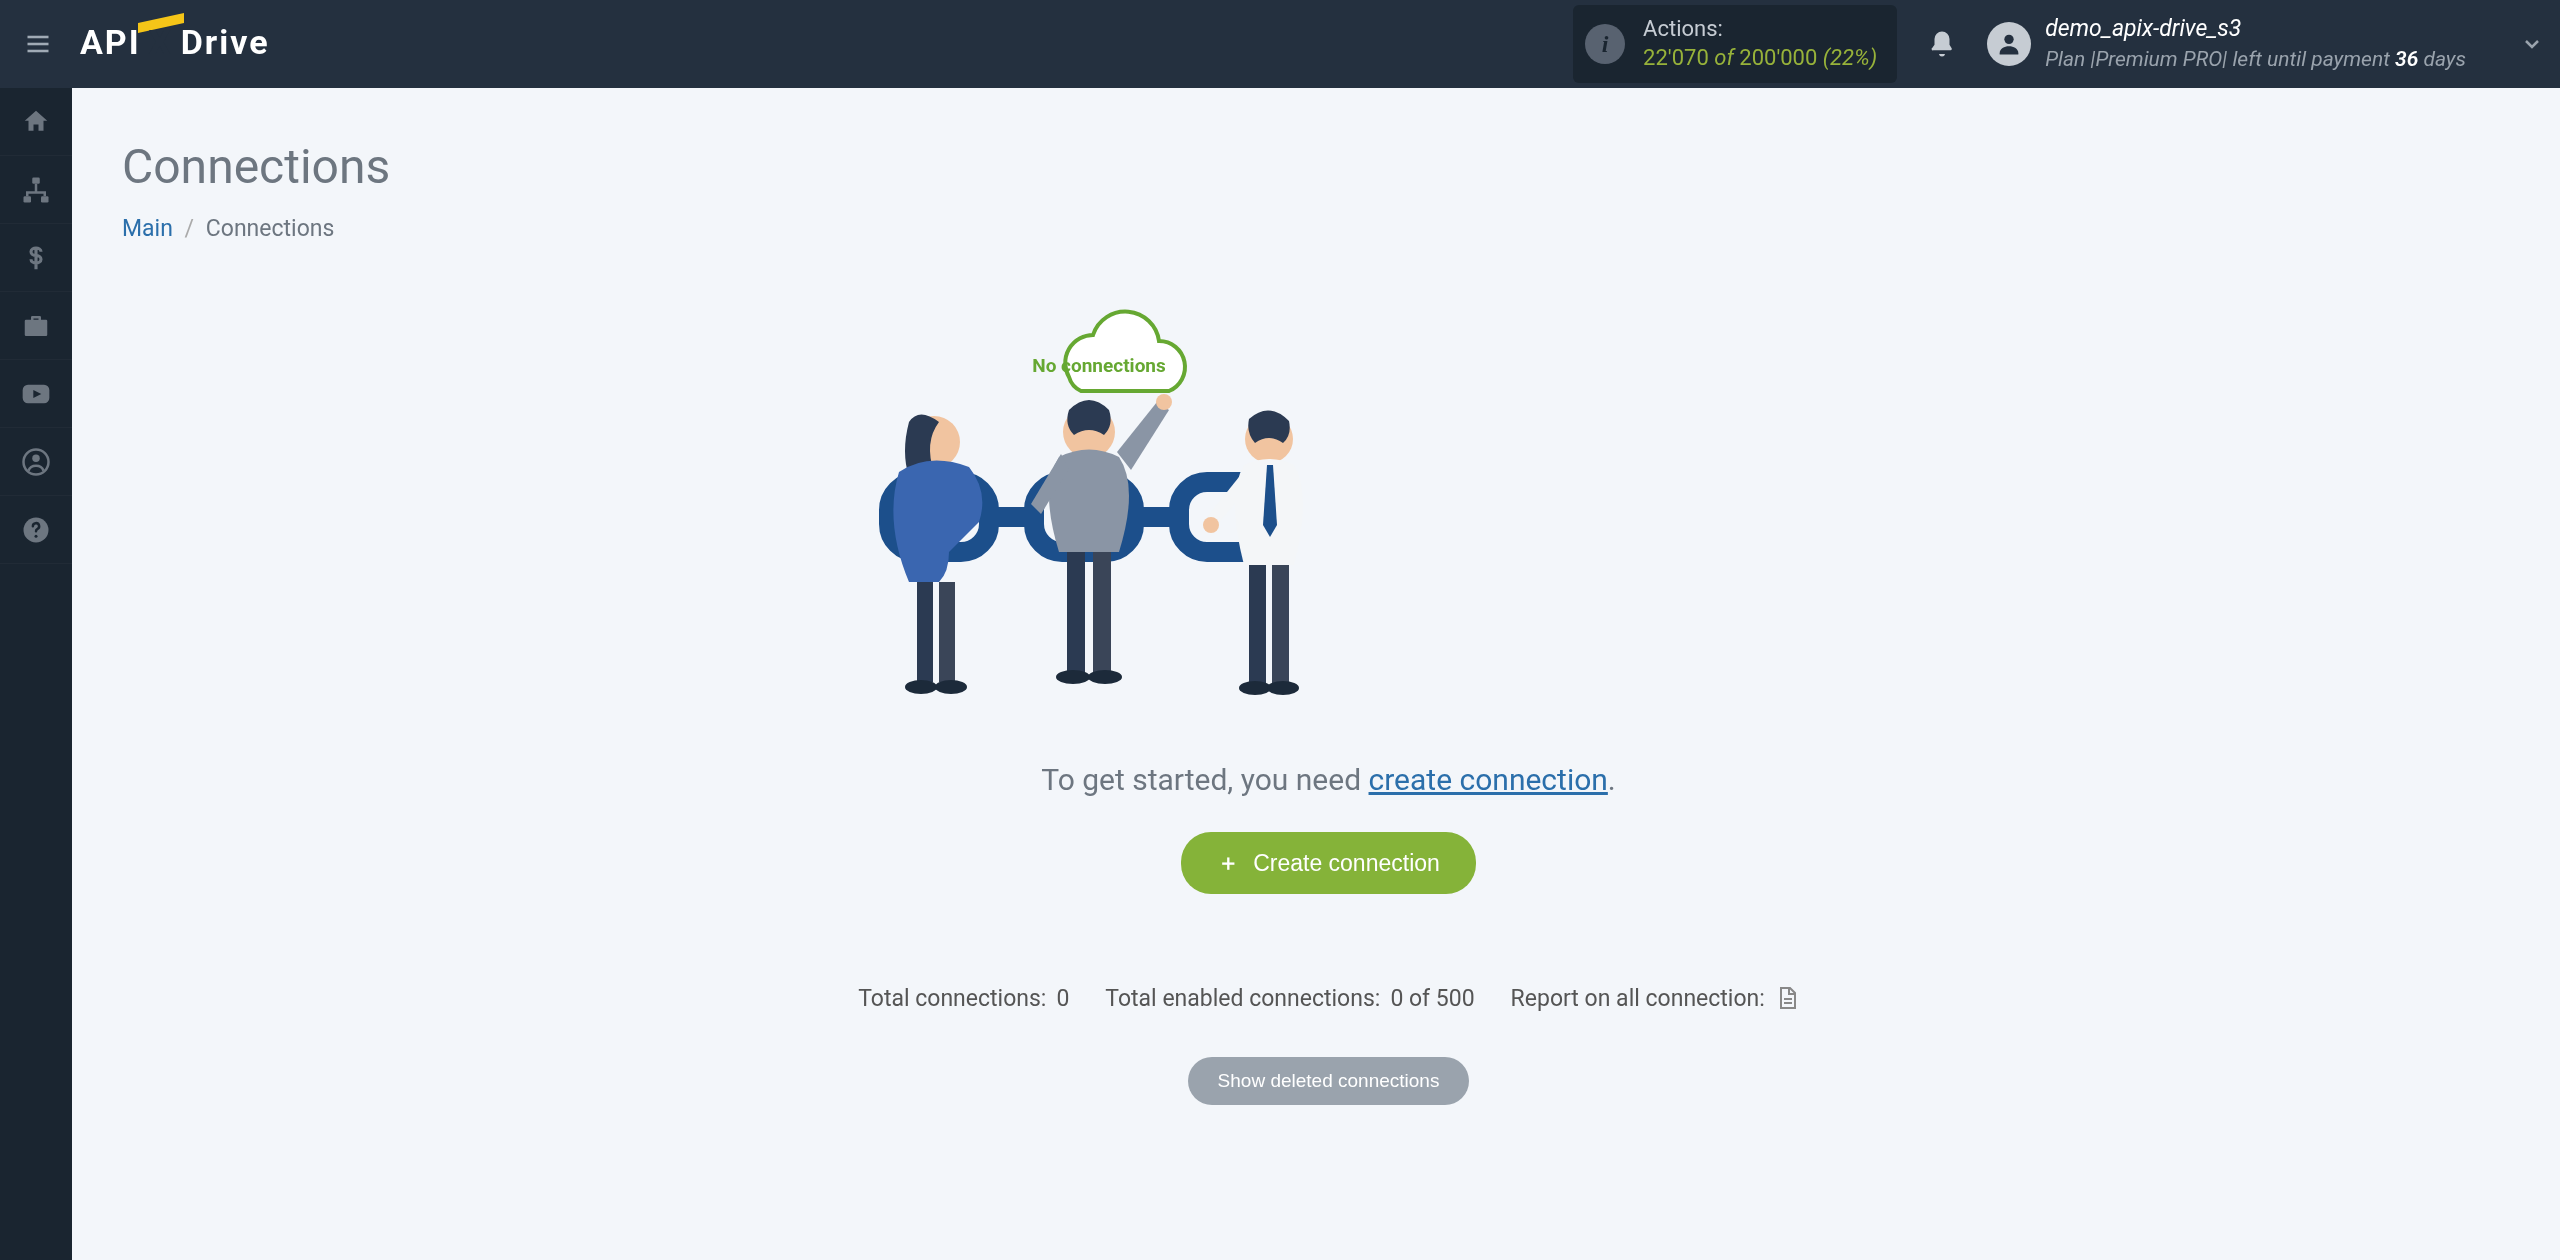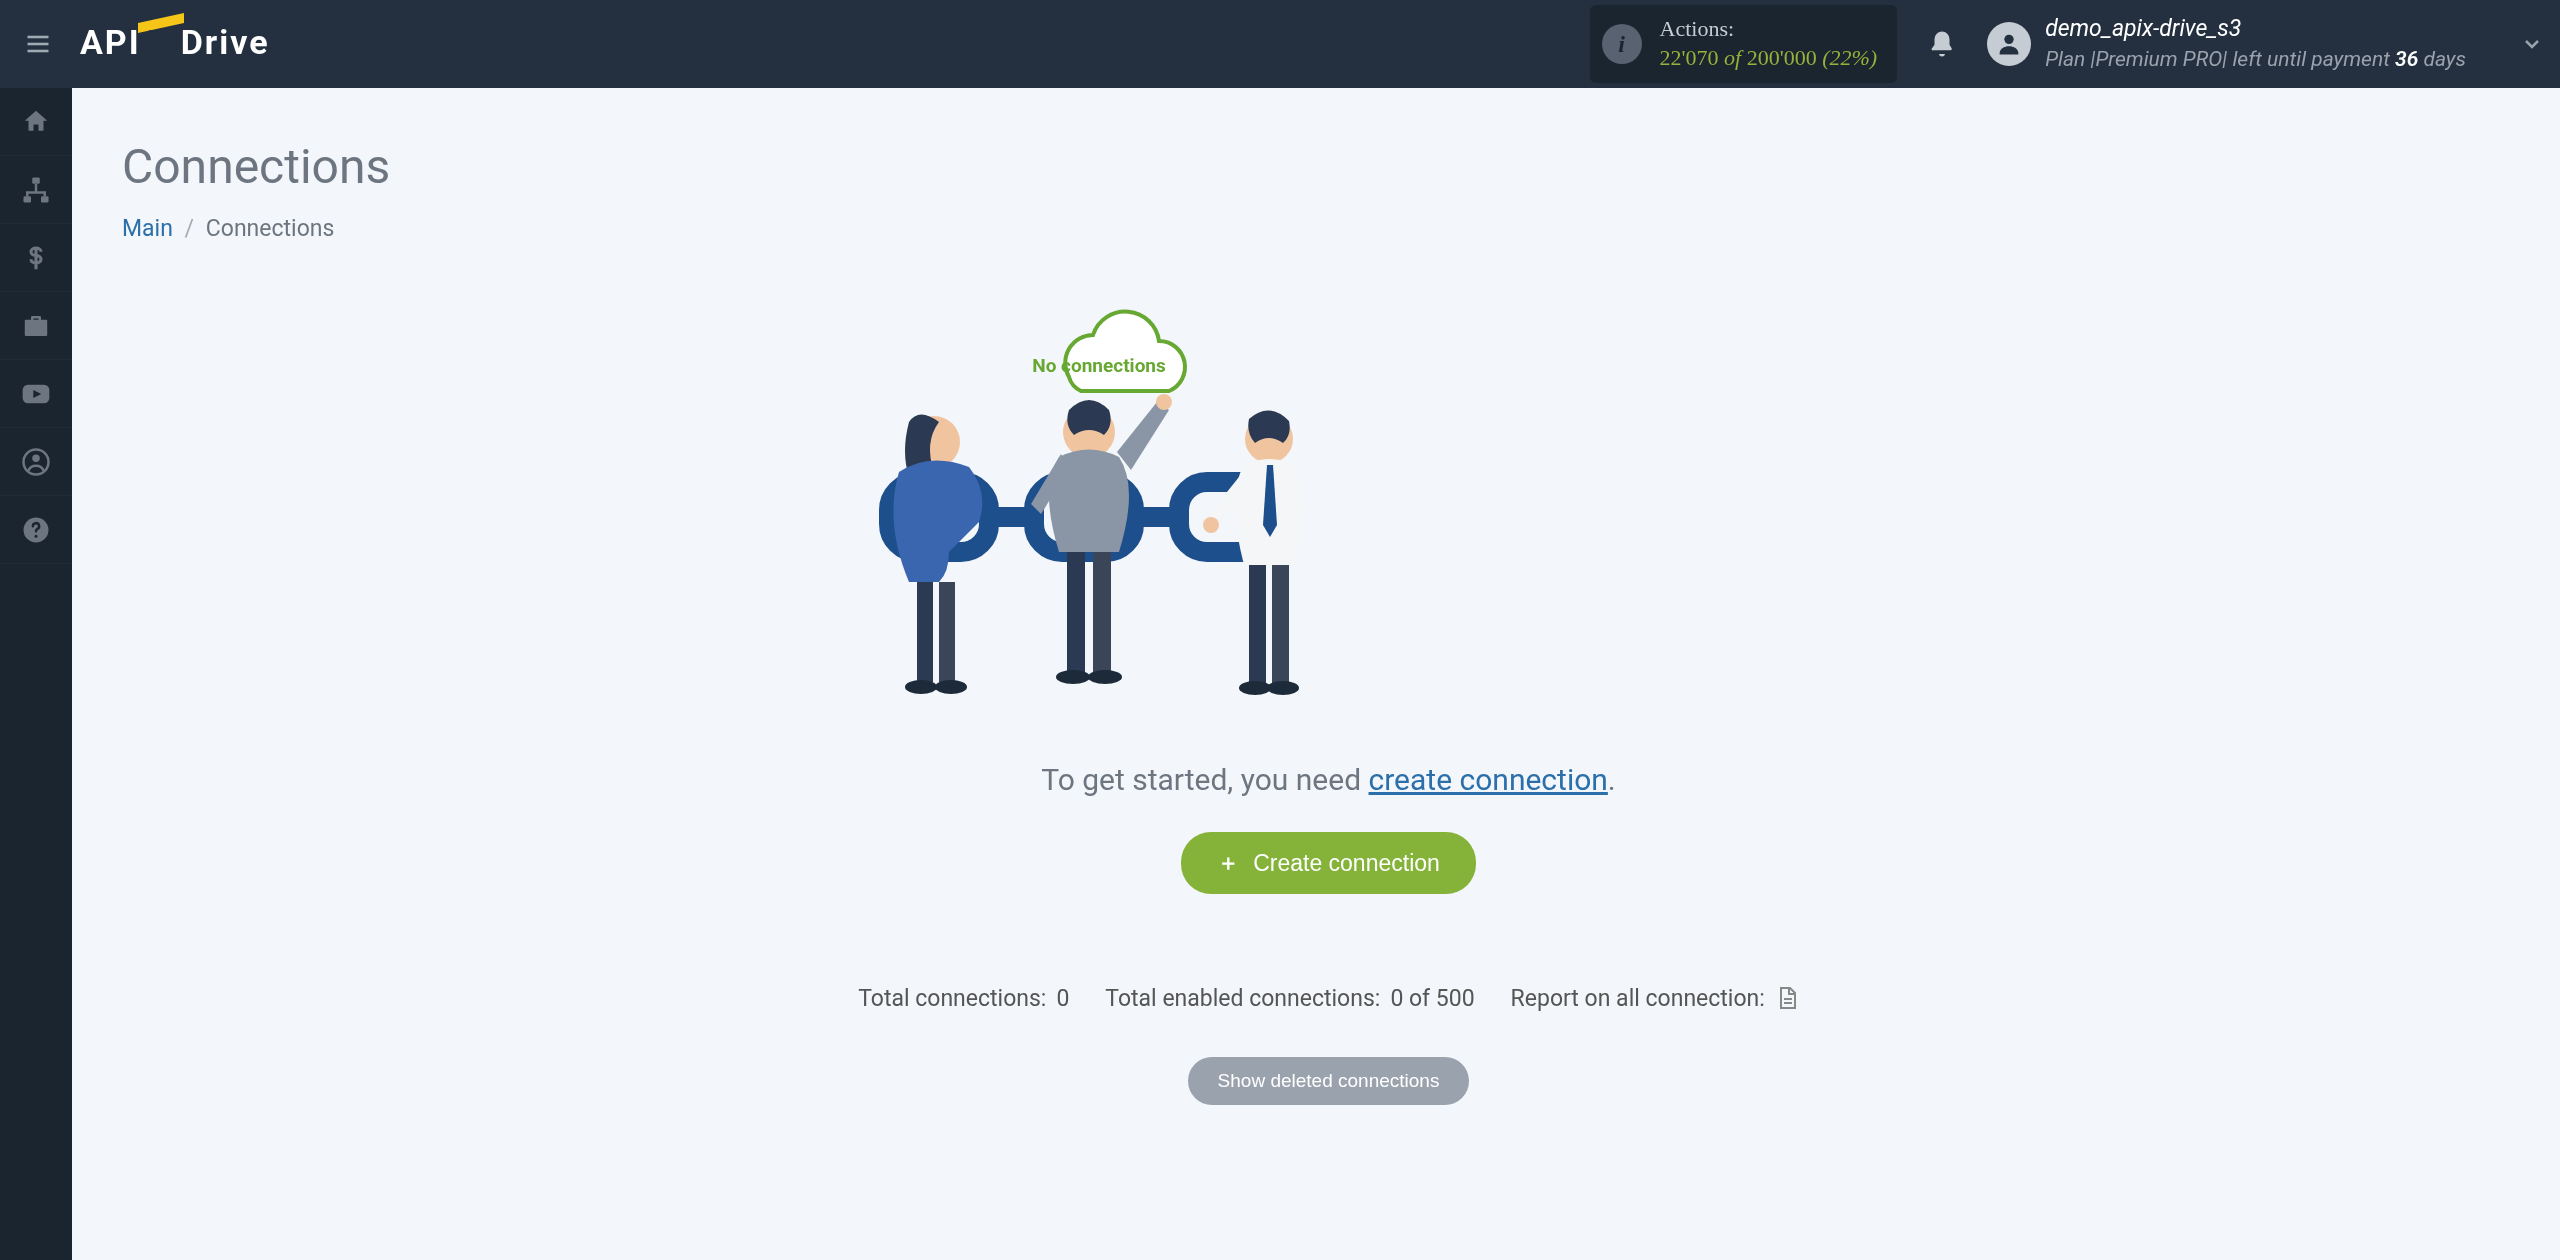--- a/index.html
+++ b/index.html
@@ -10,21 +10,21 @@
 .nav-left { display: flex; align-items: flex-start; gap: 20px; }
 .hamburger { color: #a0aab5; cursor: pointer; padding: 8px; }
 .logo { display: flex; align-items: center; font-size: 34px; font-weight: 700; color: #fff; letter-spacing: 2px; }
 .logo .x { color: #24303f; position: relative; display: inline-block; width: 40px; text-align: center; }
 .logo .x::before { content: ""; position: absolute; left: -3px; top: -4px; width: 46px; height: 10px; background: #f5c518; transform: skewY(-12deg); z-index: 0; }
 .logo .x span { position: relative; z-index: 1; font-weight: 900; }
 .nav-right { margin-left: auto; display: flex; align-items: center; gap: 24px; }
 
 .actions-box { background: #1a2530; border-radius: 6px; padding: 10px 20px 10px 12px; display: flex; align-items: center; gap: 18px; }
 .info-circle { width: 40px; height: 40px; border-radius: 50%; background: #586270; display: flex; align-items: center; justify-content: center; color: #1a2530; font-weight: 900; font-style: italic; font-family: Georgia, serif; font-size: 24px; }
-.actions-text { display: flex; flex-direction: column; font-size: 22px; line-height: 1.3; font-family: Liberation Serif, serif; }
+.actions-text { display: flex; flex-direction: column; font-size: 22px; line-height: 1.3; }
 .actions-label { color: #c6ccd3; }
 .actions-values { color: #97b23a; }
 .actions-values .of { font-style: italic; }
 .actions-values .pct { color: #97b23a; font-style: italic; }
 
 .bell-icon { color: #c6ccd3; cursor: pointer; padding: 6px; }
 .user-box { display: flex; align-items: center; gap: 14px; cursor: pointer; font-style: italic; }
 .avatar-circle { width: 44px; height: 44px; border-radius: 50%; background: #c6ccd3; display: flex; align-items: center; justify-content: center; }
 .user-text { display: flex; flex-direction: column; line-height: 1.4; }
 .user-name { color: #fff; font-size: 23px; }

